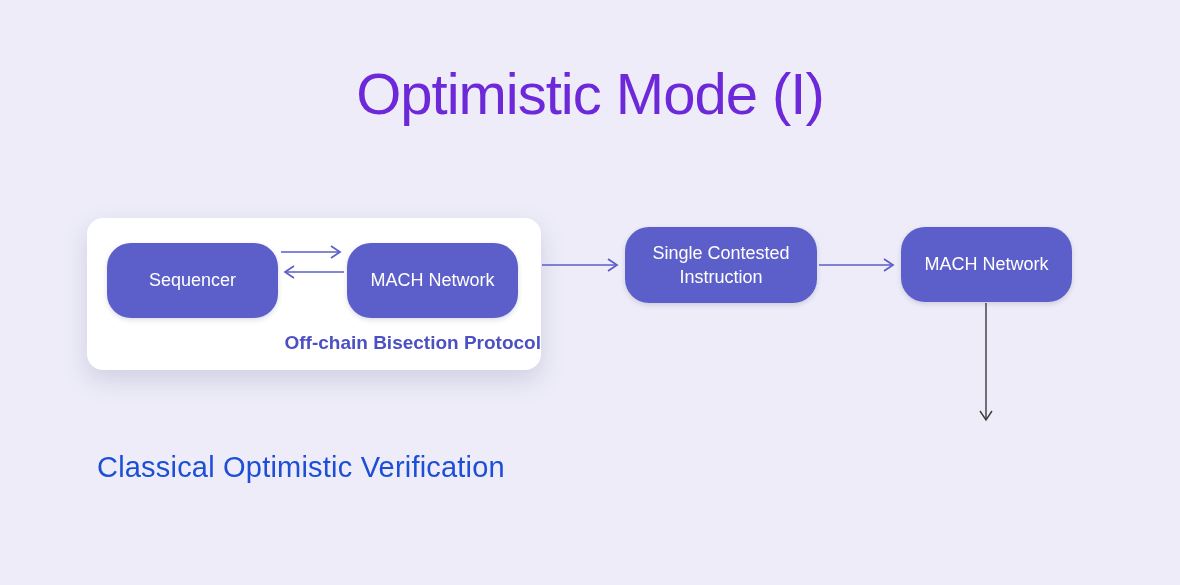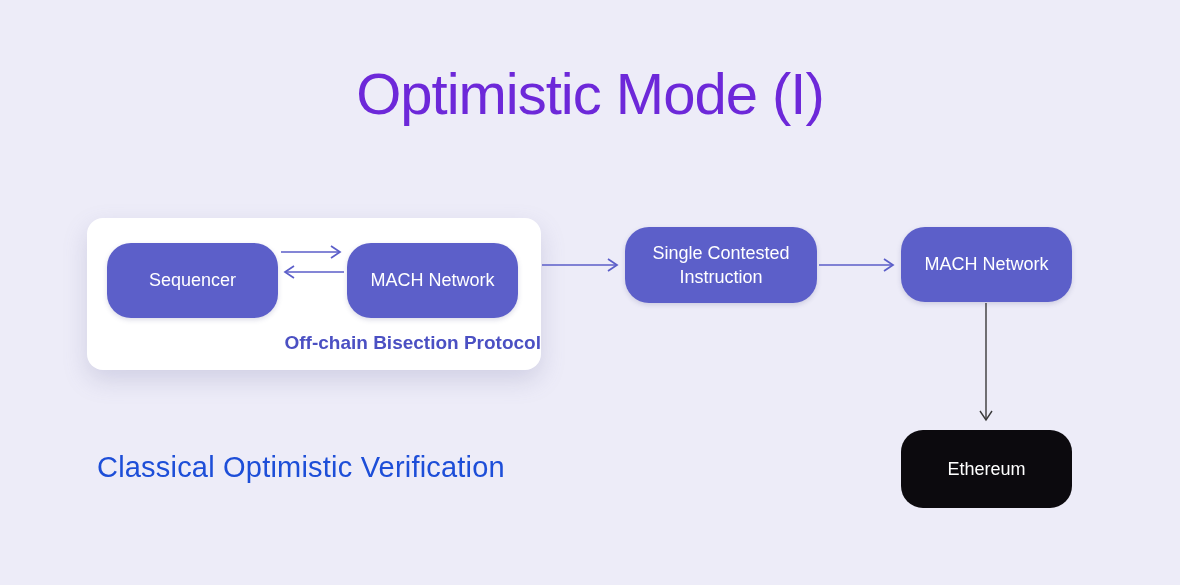--- a/index.html
+++ b/index.html
@@ -99,21 +99,20 @@
   <div class="panel">
     <div class="node node-sequencer">Sequencer</div>
     <div class="node node-mach-1">MACH Network</div>
     <div class="group-label">Off-chain Bisection Protocol</div>
   </div>
 
   <div class="node node-single">Single Contested Instruction</div>
 
   <div class="node node-mach-2">MACH Network</div>
 
-  <div class="node node-ethereum">Ethereum</div>
 
   <svg class="arrows" viewBox="0 0 1180 585" xmlns="http://www.w3.org/2000/svg">
 
     <g stroke="#5b5ec9" stroke-width="1.7" fill="none">
       <path d="M281 252 L339 252"></path>
       <path d="M331 246 L340 252 L331 258"></path>
     </g>
 
     <g stroke="#5b5ec9" stroke-width="1.7" fill="none">
       <path d="M344 272 L286 272"></path>

